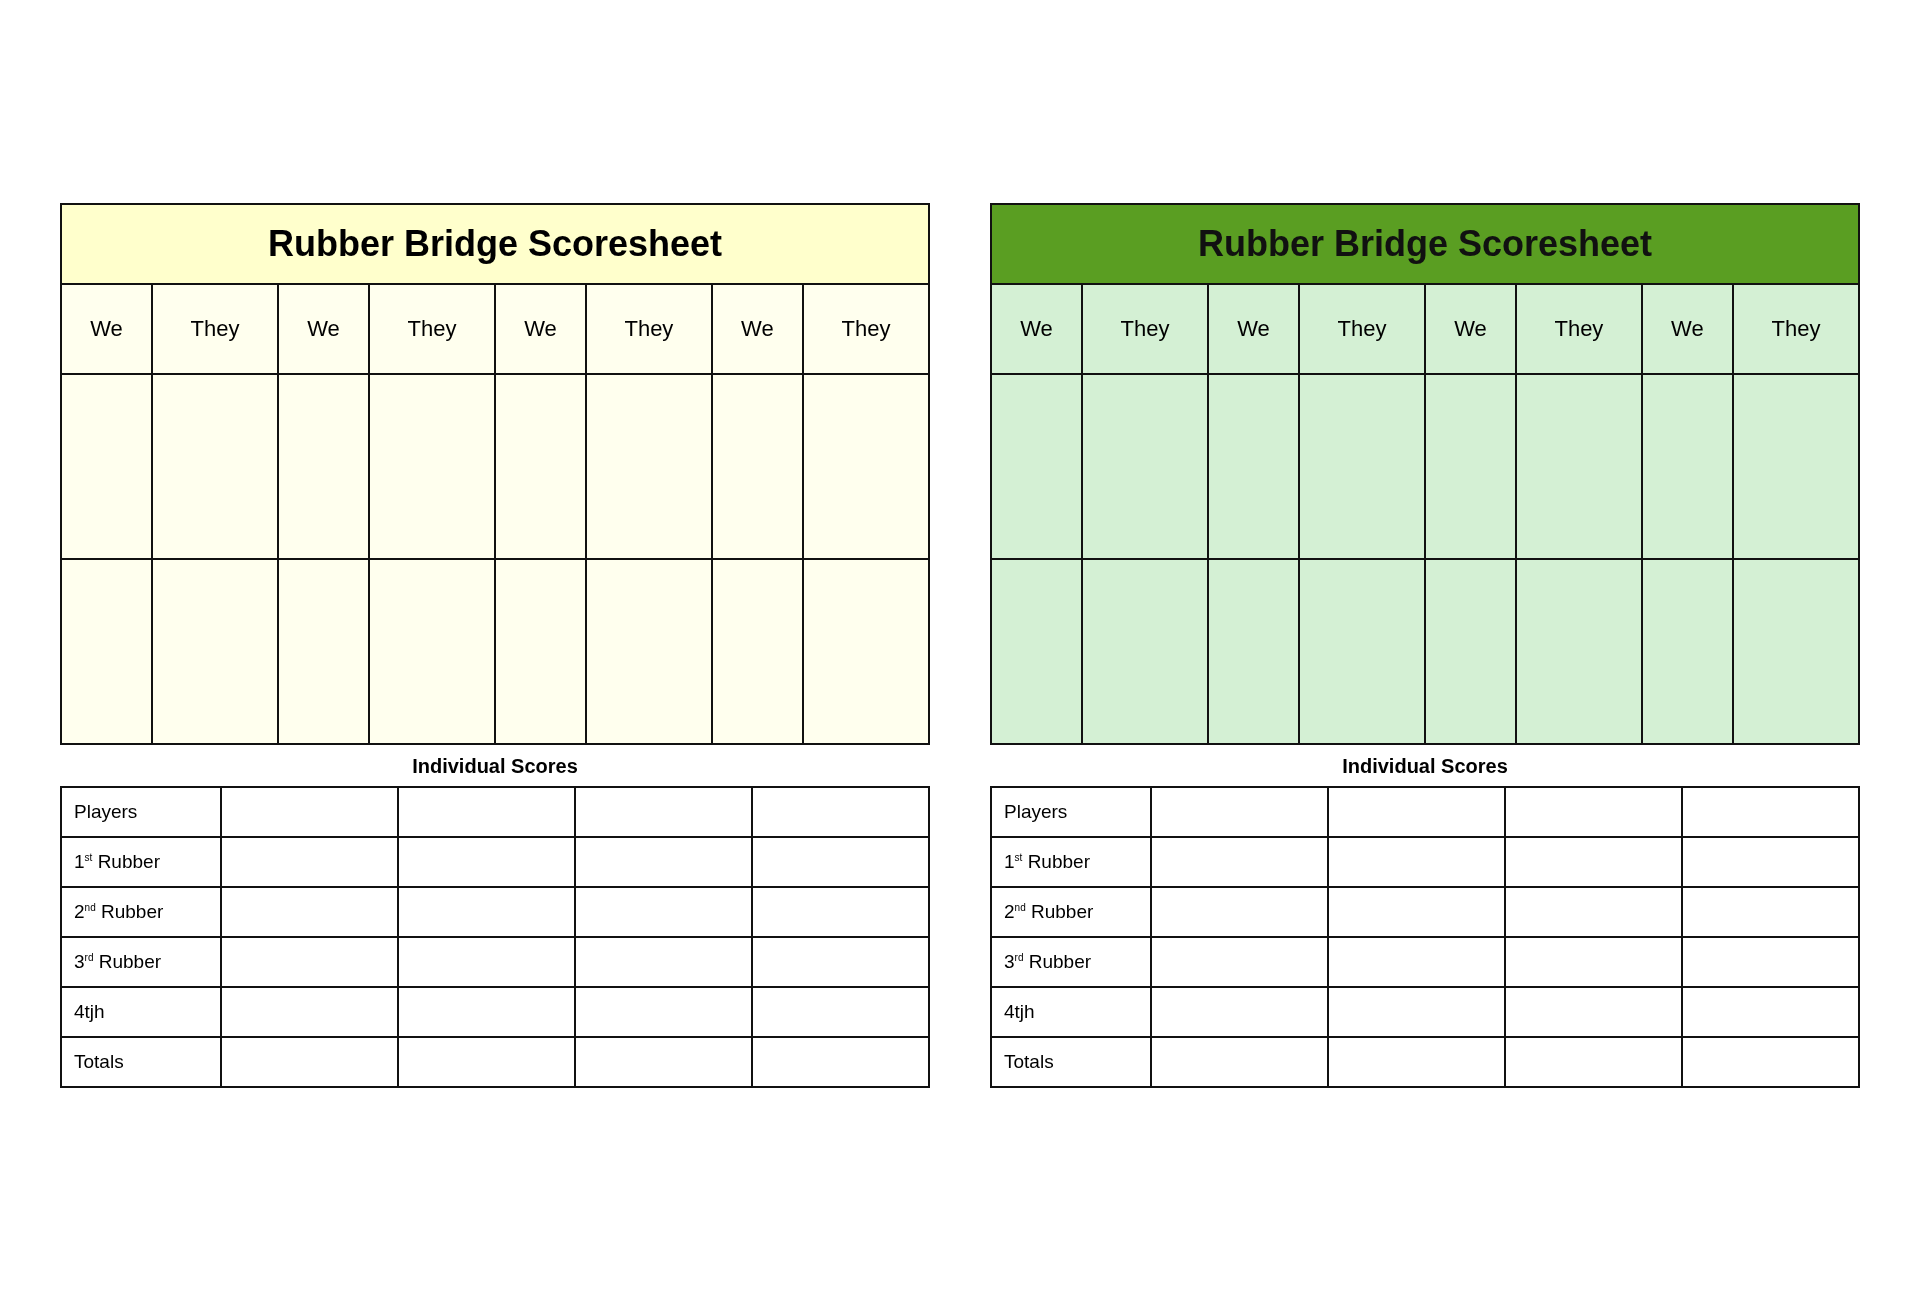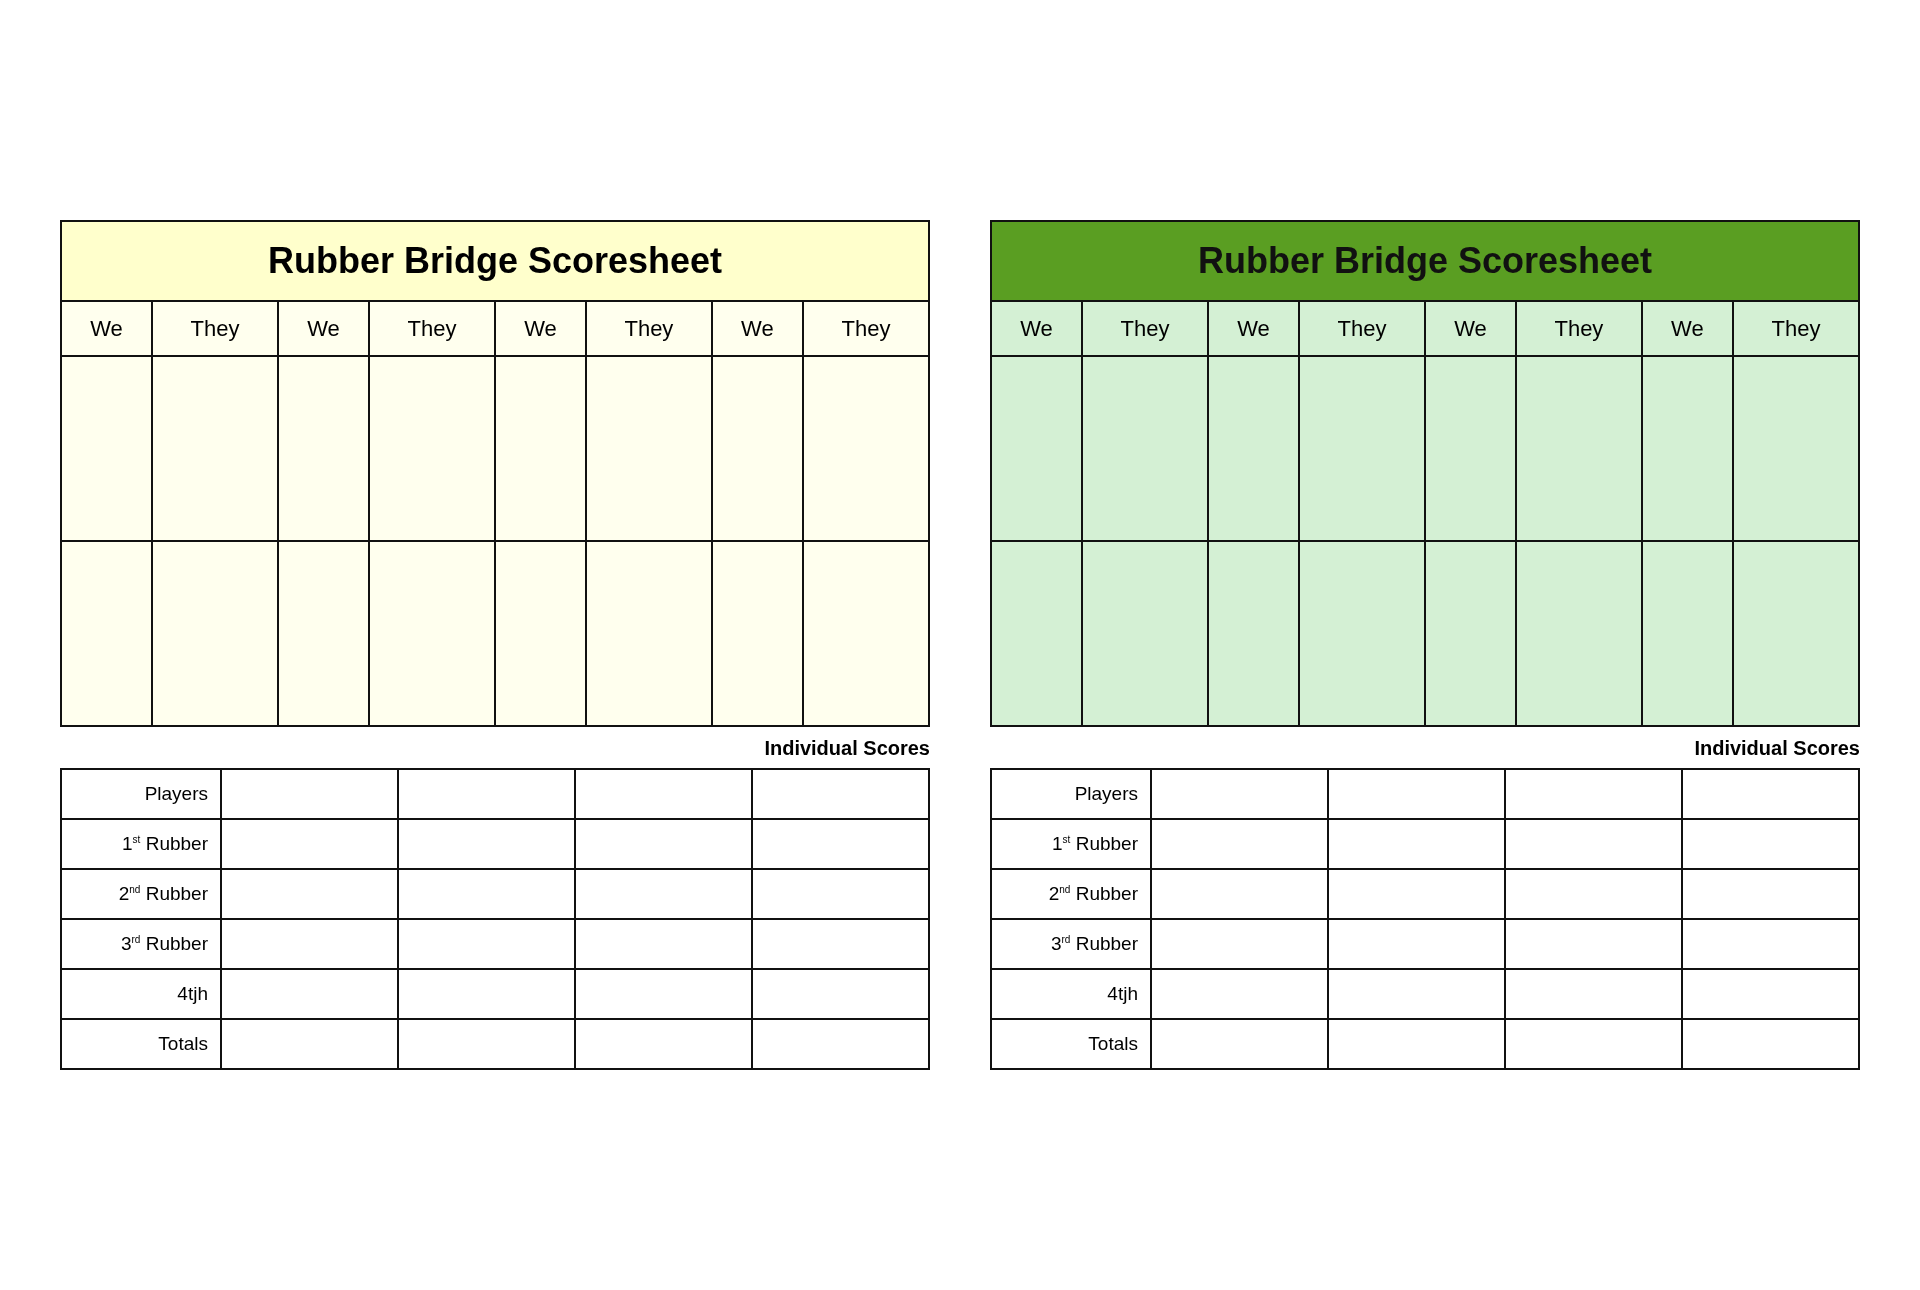--- a/index.html
+++ b/index.html
@@ -59,21 +59,21 @@
     .scoresheet-main td {
       border: 2px solid #111;
       padding: 0;
     }
 
     .header-row td {
       text-align: center;
       font-size: 22px;
       font-weight: normal;
       padding: 8px 4px;
-      height: 55px;
+      height: 90px;
       vertical-align: middle;
     }
 
     .data-row td {
       height: 185px;
       vertical-align: top;
     }
 
     .bg-yellow td {
       background-color: #ffffee;
@@ -86,32 +86,31 @@
     .header-row.bg-yellow td {
       background-color: #ffffee;
     }
 
     .header-row.bg-lightgreen td {
       background-color: #d4f0d4;
     }
 
     
     .individual-scores-label {
-      text-align: right;
+      text-align: center;
       font-size: 20px;
       font-weight: bold;
       padding: 10px 0 8px 0;
     }
 
     
     .scores-table {
       width: 100%;
       border-collapse: collapse;
       border: 2px solid #111;
-      text-align: right;
     }
 
     .scores-table td {
       border: 2px solid #111;
       padding: 8px 12px;
       font-size: 19px;
       height: 50px;
       vertical-align: middle;
     }
 

